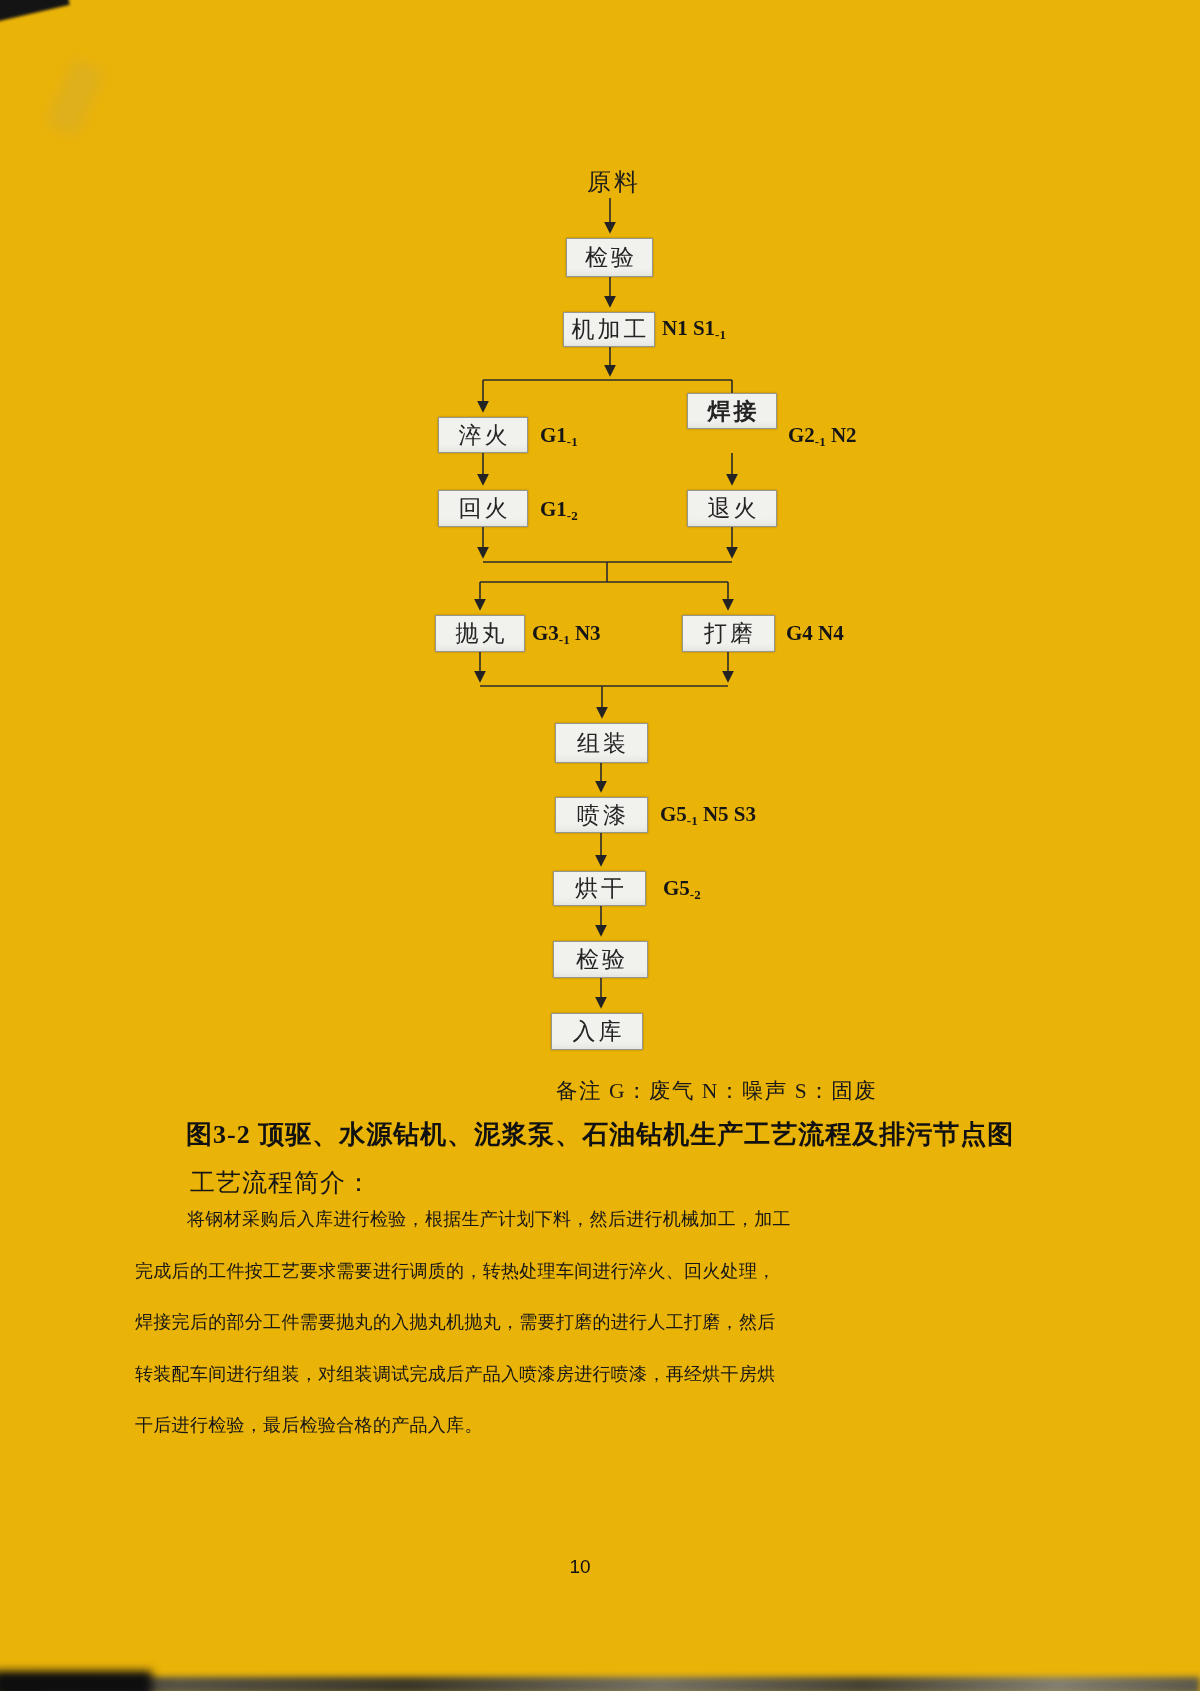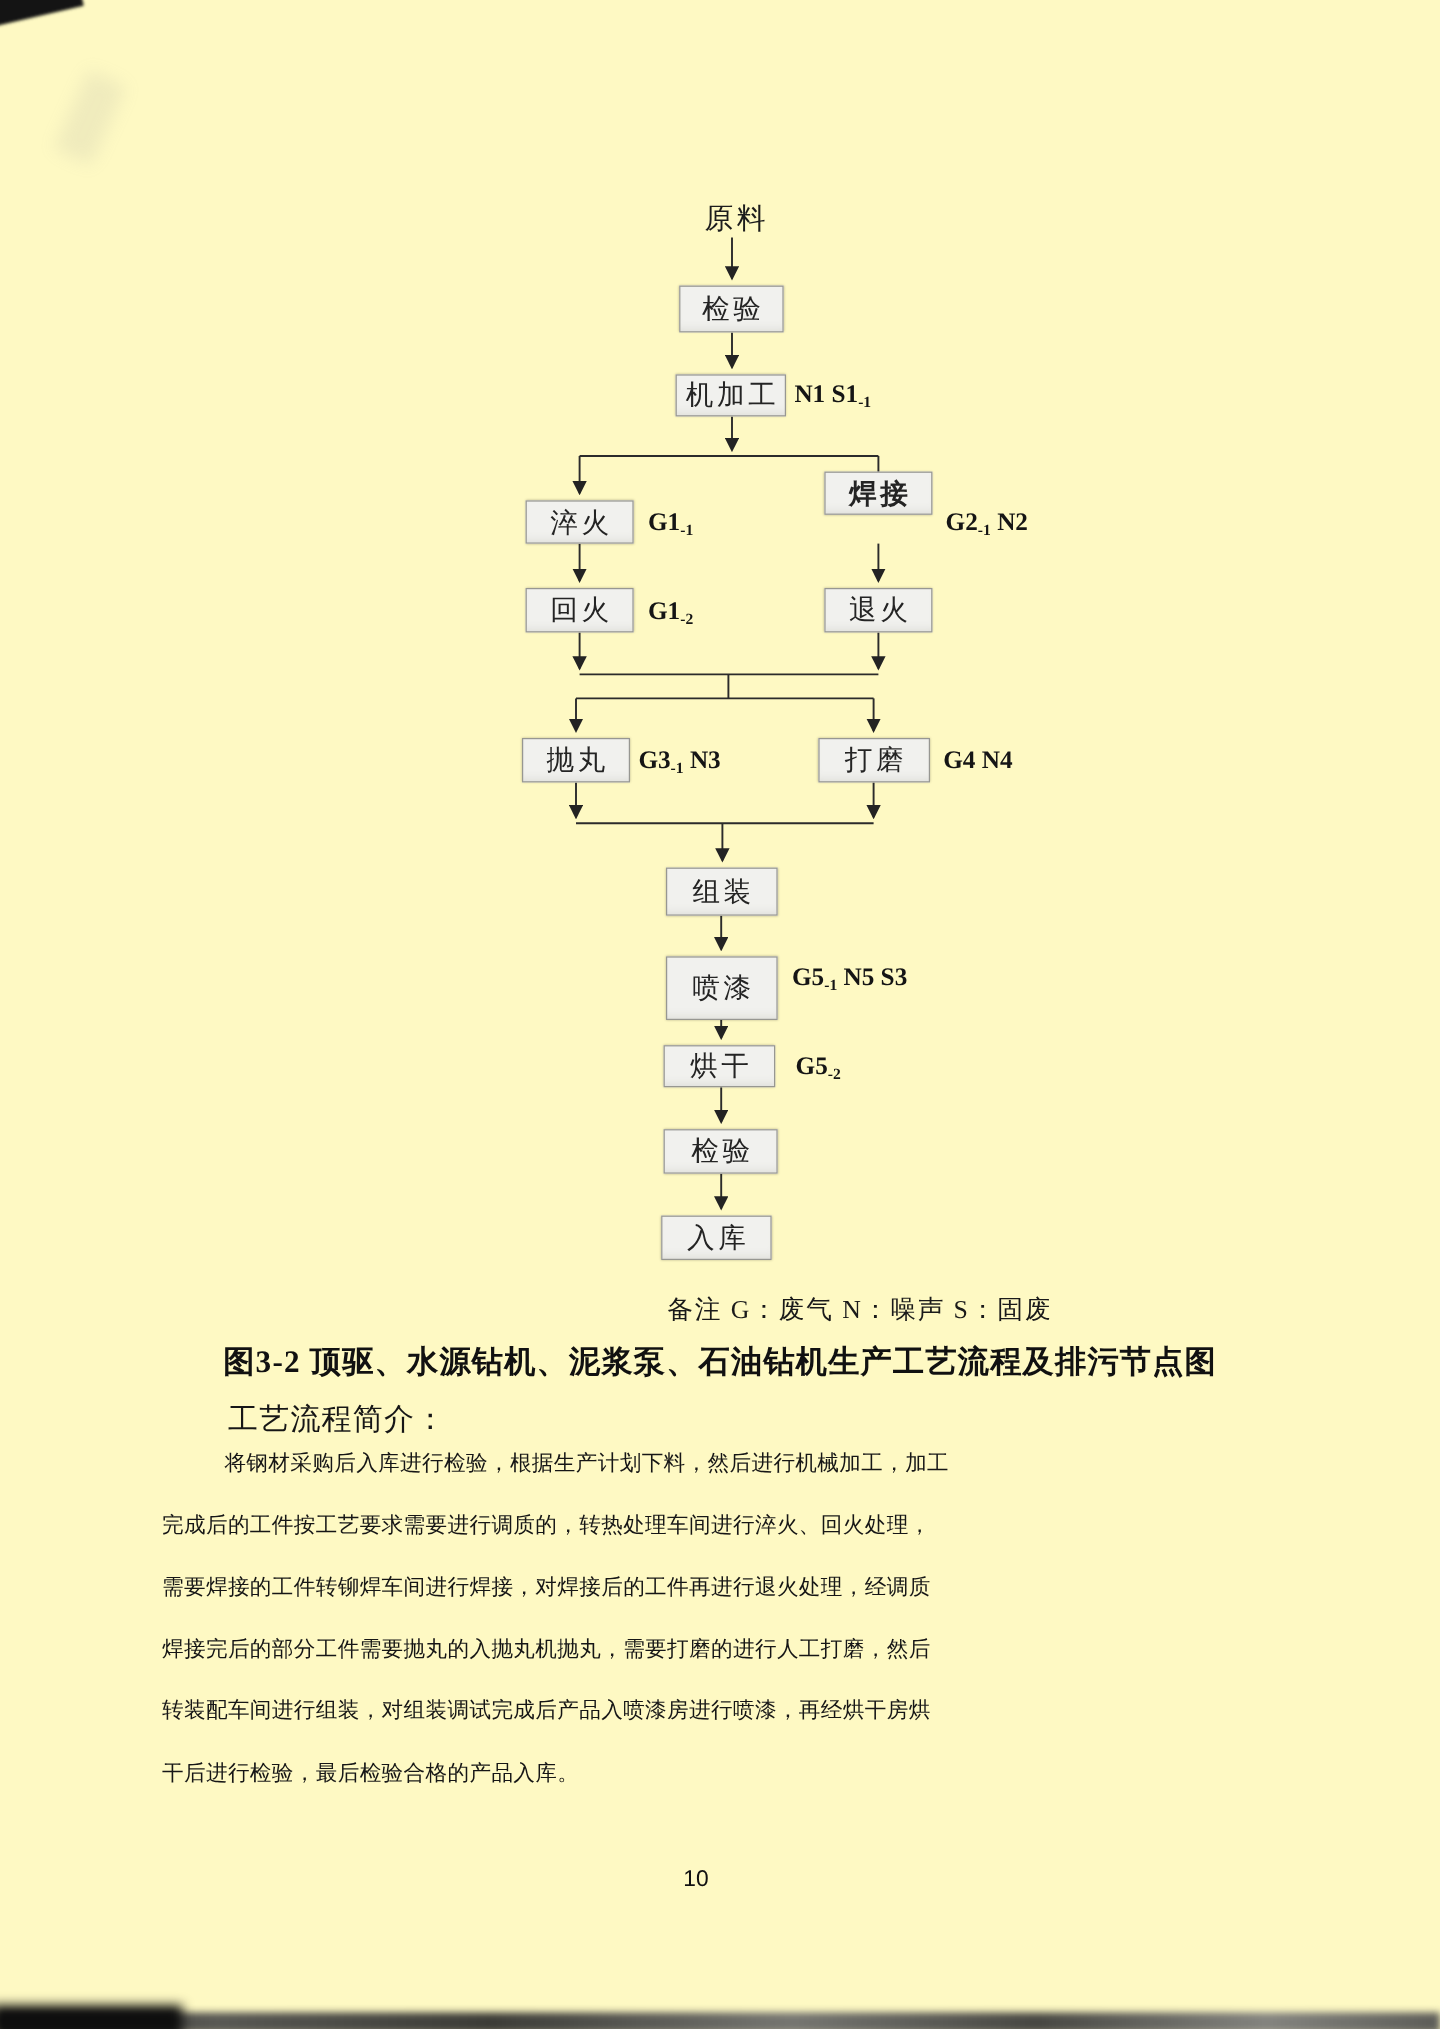--- a/index.html
+++ b/index.html
@@ -1,20 +1,20 @@
 <!DOCTYPE html>
 <html><head>
 <meta charset="utf-8">
 <style>
   html,body{margin:0;padding:0;background:#e8e8e8;}
   .page{
     position:relative;
     width:1200px;height:1691px;
     margin:0 auto;
-    background:#fef9c3;
+    background:#eab308;
     overflow:hidden;
     font-family:"Liberation Serif","DejaVu Serif",serif;
     color:#1f1f1f;
   }
   
   .node{
     position:absolute;
     box-sizing:border-box;
     border:1px solid #979792;
     background:#f1f1ee;
@@ -149,21 +149,21 @@
     <span>G3</span><span class="sub">-1</span><span> N3</span>
   </div>
 
   <div class="node" style="left:682px;top:615px;width:93px;height:37px;">打磨</div>
   <div class="plbl" style="left:786px;top:621px;">
     <span>G4 N4</span><span class="sub"></span><span></span>
   </div>
 
   <div class="node" style="left:555px;top:723px;width:93px;height:40px;">组装</div>
 
-  <div class="node" style="left:555px;top:797px;width:93px;height:53px;">喷漆</div>
+  <div class="node" style="left:555px;top:797px;width:93px;height:36px;">喷漆</div>
   <div class="plbl" style="left:660px;top:802px;">
     <span>G5</span><span class="sub">-1</span><span> N5 S3</span>
   </div>
 
   <div class="node" style="left:553px;top:871px;width:93px;height:35px;">烘干</div>
   <div class="plbl" style="left:663px;top:876px;">
     <span>G5</span><span class="sub">-2</span><span></span>
   </div>
 
   <div class="node" style="left:553px;top:941px;width:95px;height:37px;">检验</div>
@@ -171,21 +171,20 @@
   <div class="node" style="left:551px;top:1013px;width:92px;height:37px;">入库</div>
 
   <div class="note-line">备注 G：废气 N：噪声 S：固废</div>
 
   <div class="fig-caption">图3-2 顶驱、水源钻机、泥浆泵、石油钻机生产工艺流程及排污节点图</div>
   <div class="intro-line">工艺流程简介：</div>
 
   <div class="para">
     <div class="line indent">将钢材采购后入库进行检验，根据生产计划下料，然后进行机械加工，加工</div>
     <div class="line">完成后的工件按工艺要求需要进行调质的，转热处理车间进行淬火、回火处理，</div>
-    <div class="line">需要焊接的工件转铆焊车间进行焊接，对焊接后的工件再进行退火处理，经调质</div>
     <div class="line">焊接完后的部分工件需要抛丸的入抛丸机抛丸，需要打磨的进行人工打磨，然后</div>
     <div class="line">转装配车间进行组装，对组装调试完成后产品入喷漆房进行喷漆，再经烘干房烘</div>
     <div class="line">干后进行检验，最后检验合格的产品入库。</div>
   </div>
 
   <div class="page-number">10</div>
 
   <div class="art art-bottom"></div>
   <div class="art art-bottom-left"></div>
 

